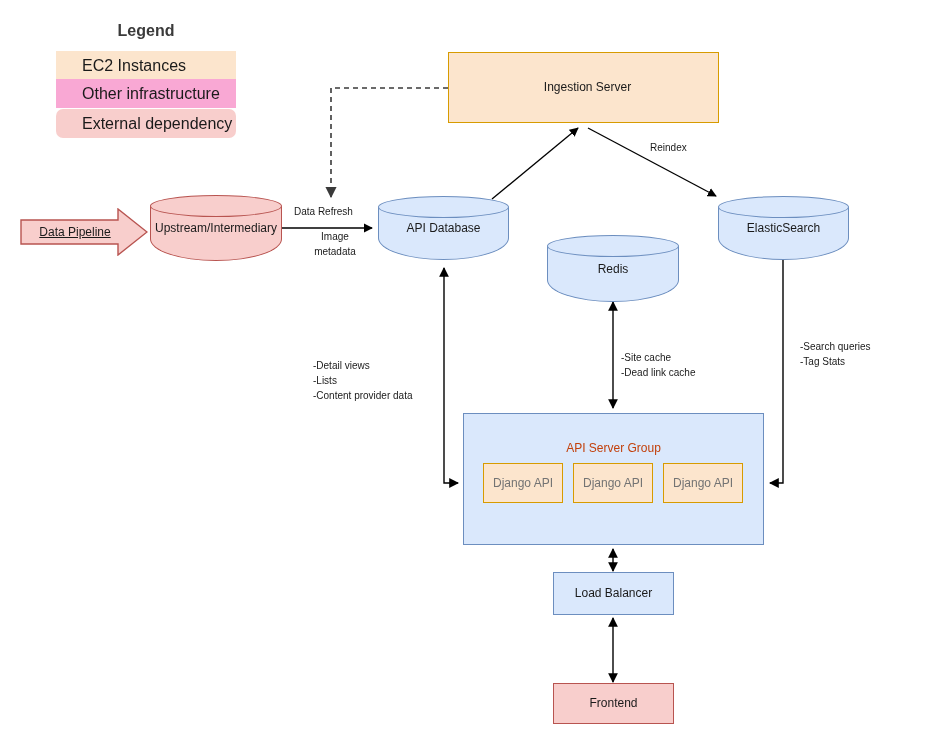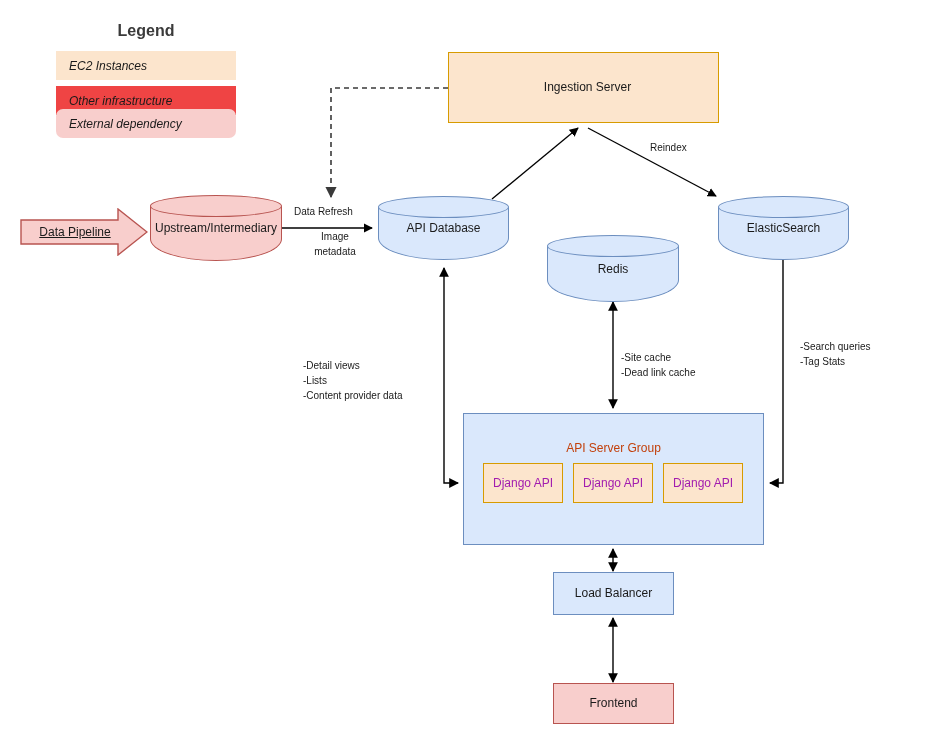--- a/index.html
+++ b/index.html
@@ -50,28 +50,27 @@
     font-weight: bold;
     color: #3a3a3a;
   }
   .legend-row {
     position: absolute;
     left: 56px;
     width: 180px;
     height: 29px;
     display: flex;
     align-items: center;
-    padding-left: 13px;
-    box-sizing: border-box;
-    font-size: 12px;
-    color: #1a1a1a;
-    font-style: italic;
+    padding-left: 26px;
+    box-sizing: border-box;
+    font-size: 16px;
+    color: #1a1a1a;
   }
   #legend-row-0 { top: 51px;  background: #FCE5CD; }
-  #legend-row-1 { top: 86px;  background: #ef4444; }
+  #legend-row-1 { top: 79px;  background: #f9a8d4; }
   #legend-row-2 { top: 109px; background: #F8CECC; border-radius: 7px; }
 
   
   .rect {
     border: 1px solid #000;
   }
   .orange-rect { background: #FCE5CD; border: 1px solid #D79B00; padding-left: 8px; }
   .blue-rect   { background: #DAE8FC; border: 1px solid #6C8EBF; }
   .red-rect    { background: #F8CECC; border: 1px solid #B85450; }
 
@@ -168,21 +167,21 @@
     position: absolute;
     top: 463px;
     width: 80px;
     height: 40px;
     background: #FCE5CD;
     border: 1px solid #D79B00;
     display: flex;
     align-items: center;
     justify-content: center;
     font-size: 12px;
-    color: #a21caf;
+    color: #737373;
     box-sizing: border-box;
     z-index: 3;
   }
   #django-api-0 { left: 483px; }
   #django-api-1 { left: 573px; }
   #django-api-2 { left: 663px; }
 </style>
 </head>
 <body>
 
@@ -287,21 +286,21 @@
     <span>Frontend</span>
   </div>
 
   <div class="edge-label" style="left:294px; top:204px;">Data Refresh</div>
 
   <div class="edge-label" style="left:307px; top:229px; text-align:center; width:56px;">Image
 metadata</div>
 
   <div class="edge-label" style="left:650px; top:140px;">Reindex</div>
 
-  <div class="edge-label" style="left:303px; top:358px;">-Detail views
+  <div class="edge-label" style="left:313px; top:358px;">-Detail views
 -Lists
 -Content provider data</div>
 
   <div class="edge-label" style="left:621px; top:350px;">-Site cache
 -Dead link cache</div>
 
   <div class="edge-label" style="left:800px; top:339px;">-Search queries
 -Tag Stats</div>
 
 </div>

